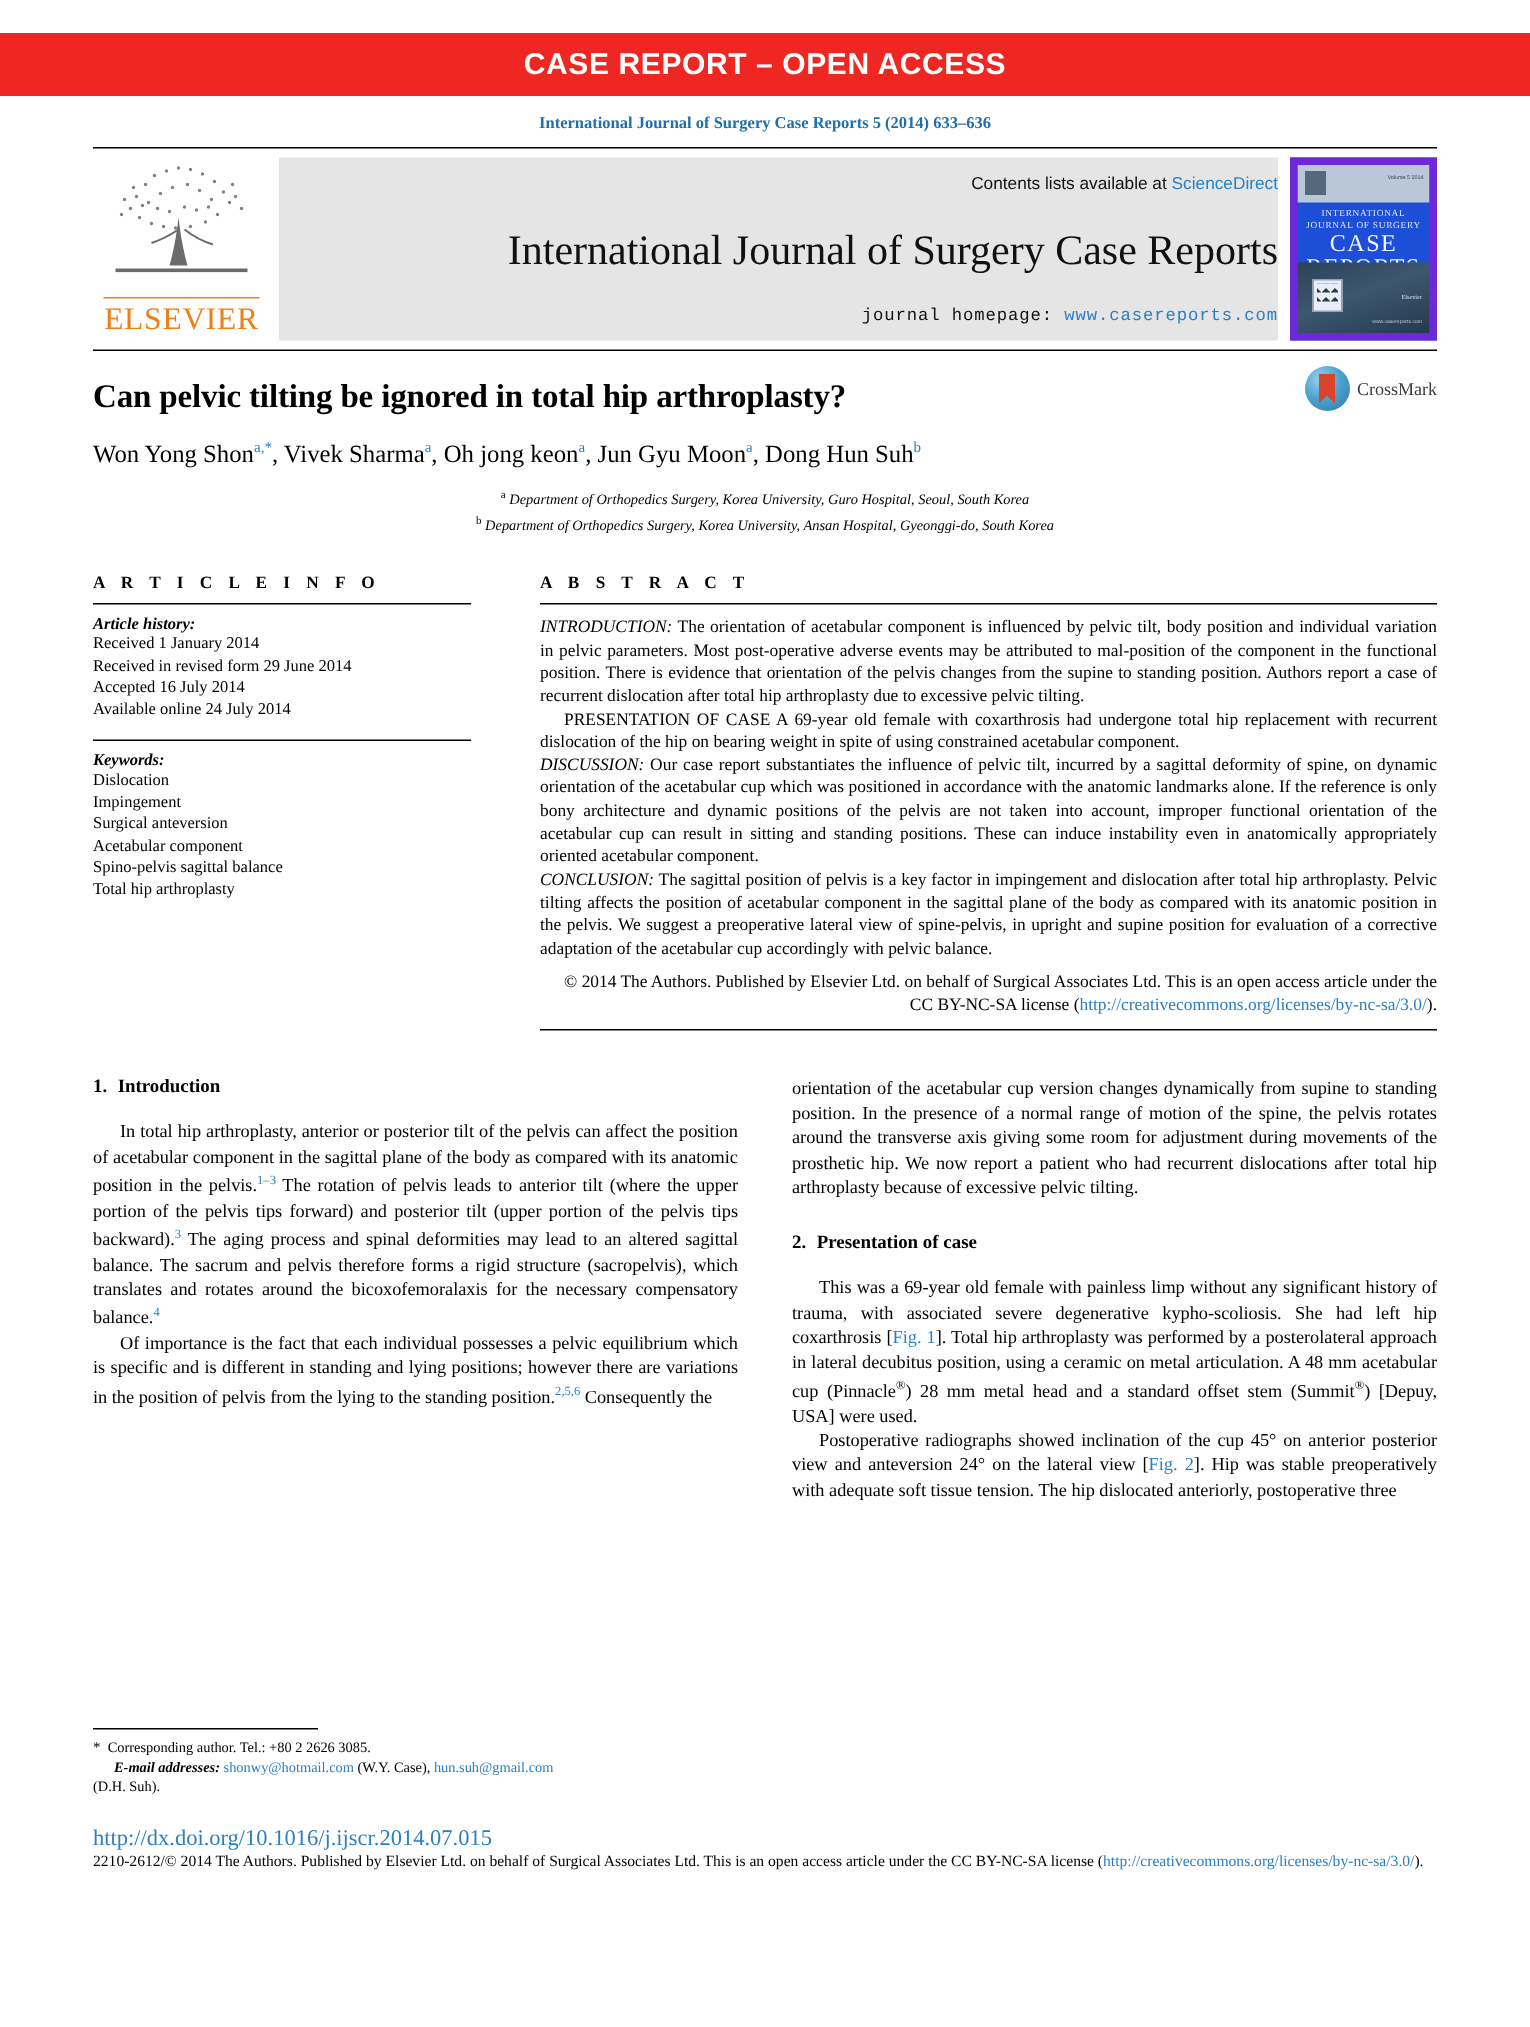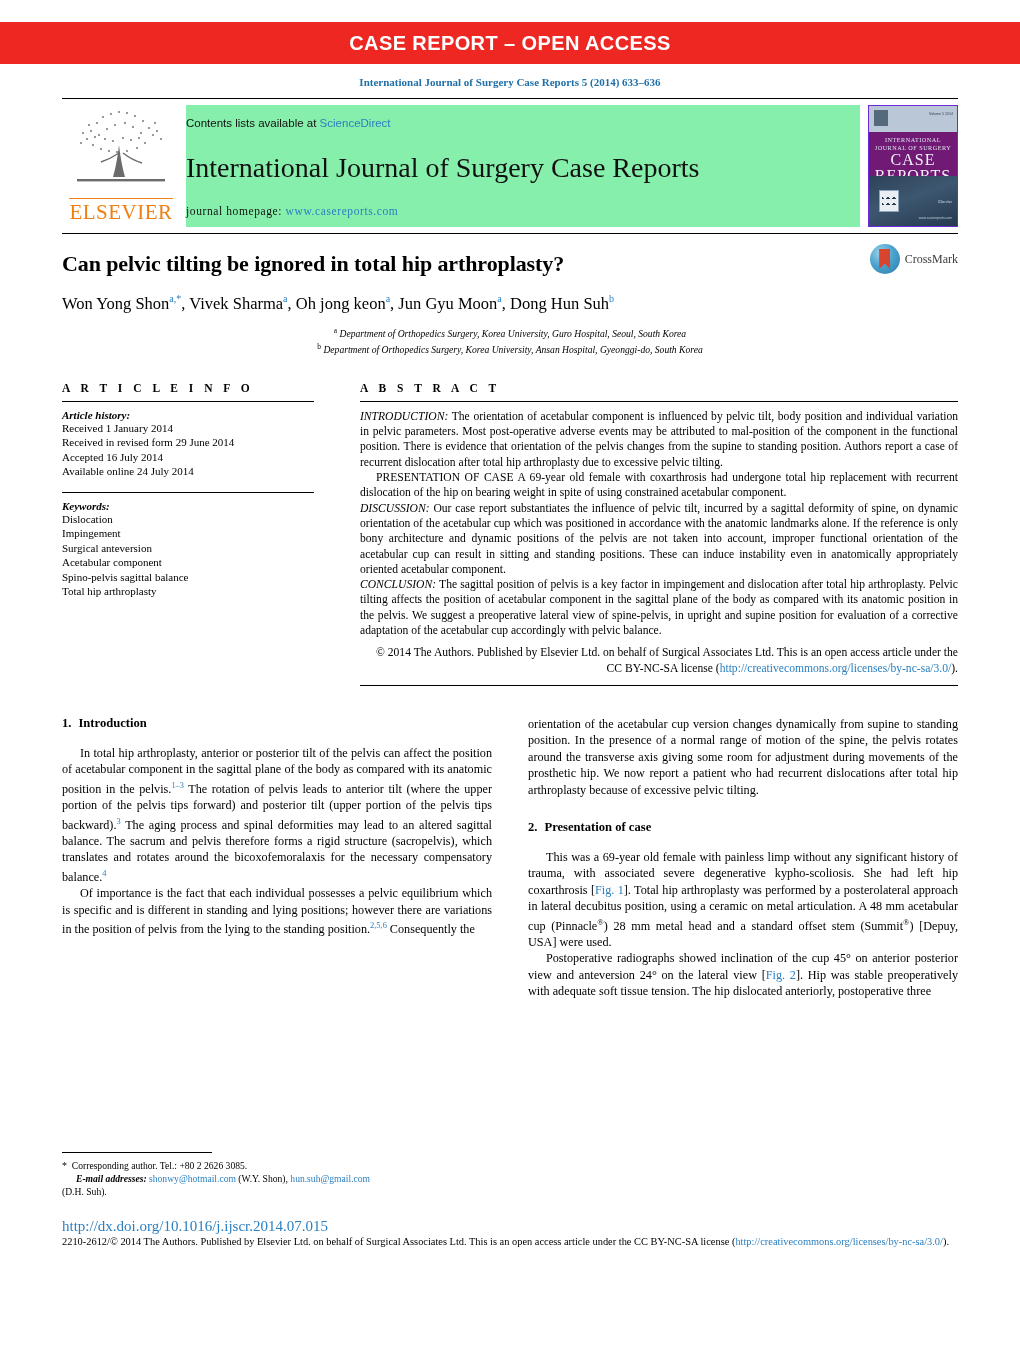--- a/index.html
+++ b/index.html
@@ -74,52 +74,52 @@
     color: #f07f13;
     font-family: "Liberation Serif", serif;
     font-size: 21px;
     letter-spacing: 0.5px;
     border-top: 1.5px solid #f07f13;
     padding-top: 1px;
     margin-top: 1px;
   }
   .journal-band {
     flex: 1 1 auto;
-    background: #86efac;
+    background: #e5e5e5;
     margin: 0 8px 0 6px;
     display: flex;
     flex-direction: column;
-    align-items: flex-start;
+    align-items: flex-end;
     justify-content: space-between;
     padding: 12px 0 10px 0;
   }
   .contents-line {
     font-family: "Liberation Sans", sans-serif;
     font-size: 11.5px;
     color: #111;
   }
   .contents-line a, .sd-link { color: #2a7fc0; text-decoration: none; }
   .journal-name {
     font-family: "Liberation Serif", serif;
     font-size: 28px;
     color: #111;
     padding: 6px 0 4px 0;
   }
   .homepage-line {
-    font-family: Liberation Serif, serif;
+    font-family: Liberation Mono, monospace;
     font-size: 11.5px;
     letter-spacing: 0.6px;
     color: #111;
   }
   .homepage-line .url { color: #2a7fc0; }
   .cover {
     width: 88px;
     flex: 0 0 88px;
-    background: #701a75;
-    border: 1px solid #6d28d9;
+    background: #1d4ed8;
+    border: 5px solid #6d28d9;
     position: relative;
     overflow: hidden;
   }
   .cover .c-top {
     background: #b9c7d6;
     height: 22%;
     position: relative;
   }
   .cover .c-els {
     position:absolute; left:5px; top:4px; width:14px; height:16px;
@@ -458,20 +458,20 @@
       <p class="body-p">This was a 69-year old female with painless limp without any significant history of trauma, with associated severe degenerative kypho-scoliosis. She had left hip coxarthrosis [<span class="figlink">Fig. 1</span>]. Total hip arthroplasty was performed by a posterolateral approach in lateral decubitus position, using a ceramic on metal articulation. A 48 mm acetabular cup (Pinnacle<sup style="color:#000">®</sup>) 28 mm metal head and a standard offset stem (Summit<sup style="color:#000">®</sup>) [Depuy, USA] were used.</p>
       <p class="body-p">Postoperative radiographs showed inclination of the cup 45° on anterior posterior view and anteversion 24° on the lateral view [<span class="figlink">Fig. 2</span>]. Hip was stable preoperatively with adequate soft tissue tension. The hip dislocated anteriorly, postoperative three</p>
     </div>
   </div>
 
 </div>
 
 <div class="footnotes">
   <div class="fn-rule"></div>
   <div class="fn-line"><span class="fn-star">*</span>&nbsp; Corresponding author. Tel.: +80 2 2626 3085.</div>
-  <div class="fn-line" style="padding-left:14px;"><span class="ital">E-mail addresses:</span> <a class="lnk" href="#">shonwy@hotmail.com</a><span> (W.Y. Shon), </span><a class="lnk" href="#">hun.suh@gmail.com</a></div>
+  <div class="fn-line" style="padding-left:14px;"><span class="ital">E-mail addresses:</span> <a class="lnk" href="#">shonwy@hotmail.com</a><span> (W.Y. Case), </span><a class="lnk" href="#">hun.suh@gmail.com</a></div>
   <div class="fn-line">(D.H. Suh).</div>
 </div>
 
 <div class="footer">
   <a class="footer-doi" href="#">http://dx.doi.org/10.1016/j.ijscr.2014.07.015</a>
   <div class="footer-txt"><span>2210-2612/© 2014 The Authors. Published by Elsevier Ltd. on behalf of Surgical Associates Ltd. This is an open access article under the CC BY-NC-SA license (</span><a class="lnk" href="#">http://creativecommons.org/licenses/by-nc-sa/3.0/</a><span>).</span></div>
 </div>
 
 </body></html>

